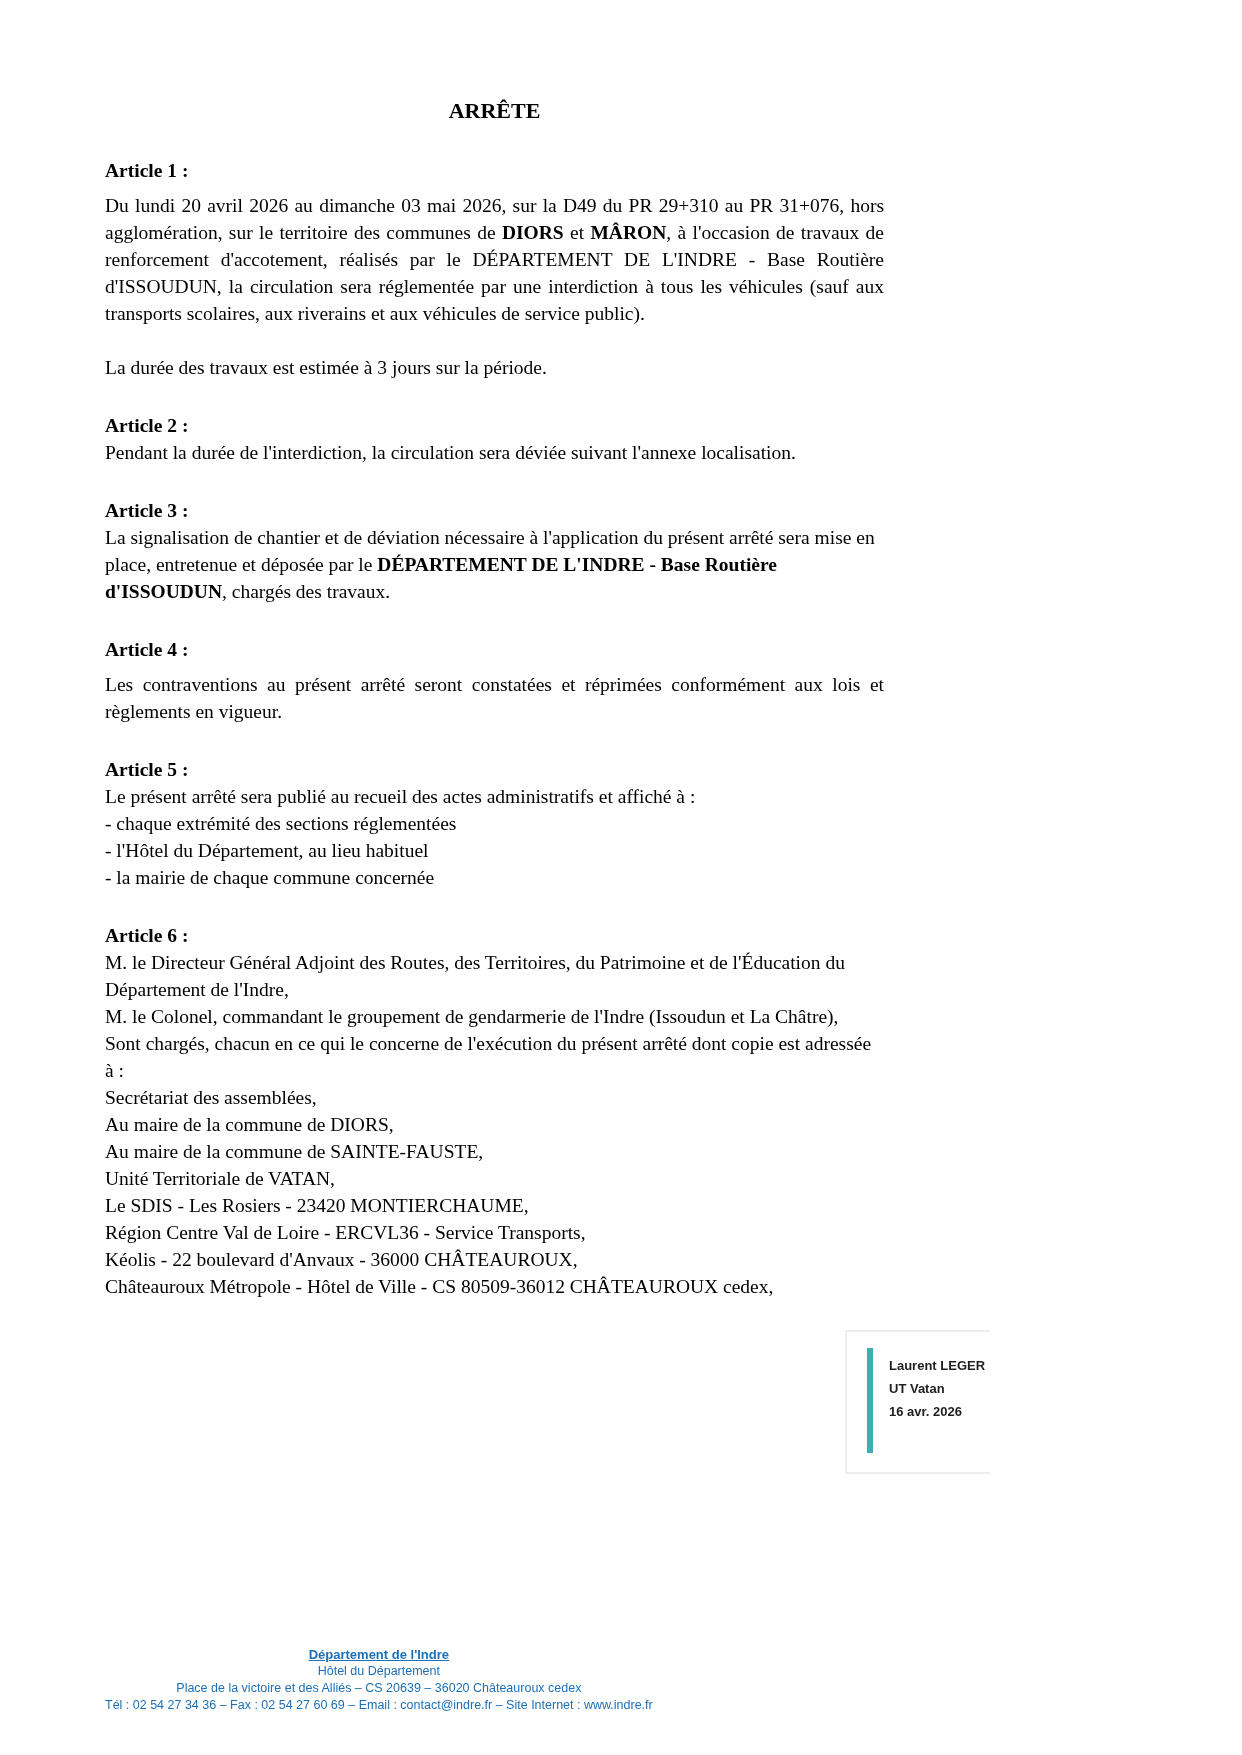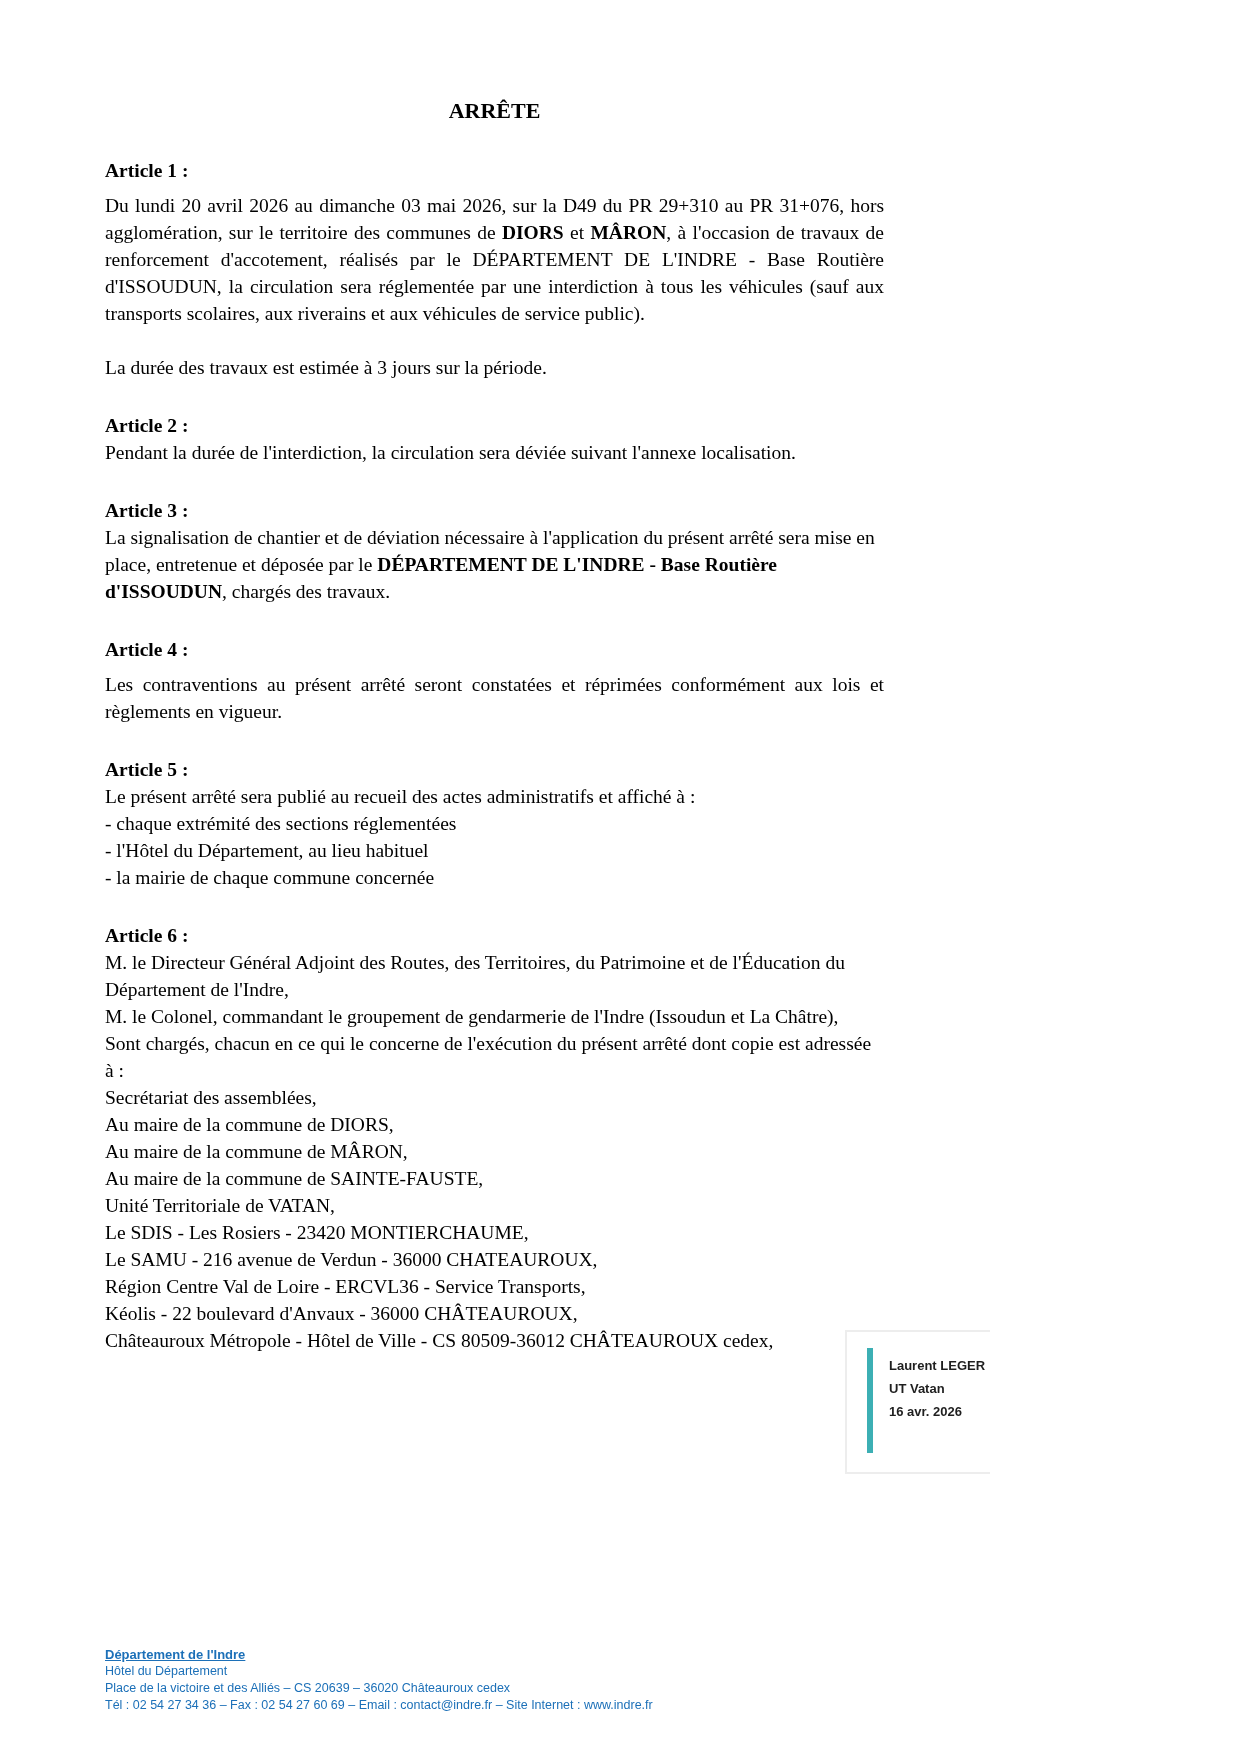--- a/index.html
+++ b/index.html
@@ -64,20 +64,21 @@
   }
 
   .footer {
     position: absolute;
     left: 105px;
     top: 1646px;
     font-family: "Liberation Sans", sans-serif;
     font-size: 12.5px;
     line-height: 17px;
     color: #1c70b8;
+    text-align: center;
   }
   .footer-org {
     font-size: 13px;
     font-weight: bold;
     text-decoration: underline;
   }
   .page-number {
     position: absolute;
     left: 1027px;
     top: 1675px;
@@ -124,25 +125,23 @@
       <p>- la mairie de chaque commune concernée</p>
     </section>
 
     <section>
       <h2 class="article-heading">Article 6 :</h2>
       <p>M. le Directeur Général Adjoint des Routes, des Territoires, du Patrimoine et de l'Éducation du Département de l'Indre,</p>
       <p>M. le Colonel, commandant le groupement de gendarmerie de l'Indre (Issoudun et La Châtre),</p>
       <p>Sont chargés, chacun en ce qui le concerne de l'exécution du présent arrêté dont copie est adressée à :</p>
       <p>Secrétariat des assemblées,</p>
       <p>Au maire de la commune de DIORS,</p>
-      <p>Au maire de la commune de MÂRON,</p>
       <p>Au maire de la commune de SAINTE-FAUSTE,</p>
       <p>Unité Territoriale de VATAN,</p>
       <p>Le SDIS - Les Rosiers - 23420 MONTIERCHAUME,</p>
-      <p>Le SAMU - 216 avenue de Verdun - 36000 CHATEAUROUX,</p>
       <p>Région Centre Val de Loire - ERCVL36 - Service Transports,</p>
       <p>Kéolis - 22 boulevard d'Anvaux - 36000 CHÂTEAUROUX,</p>
       <p>Châteauroux Métropole - Hôtel de Ville - CS 80509-36012 CHÂTEAUROUX cedex,</p>
     </section>
 
   </div>
 
   <div class="signature-box">
     <div class="signature-bar"></div>
     <div class="signature-text">

